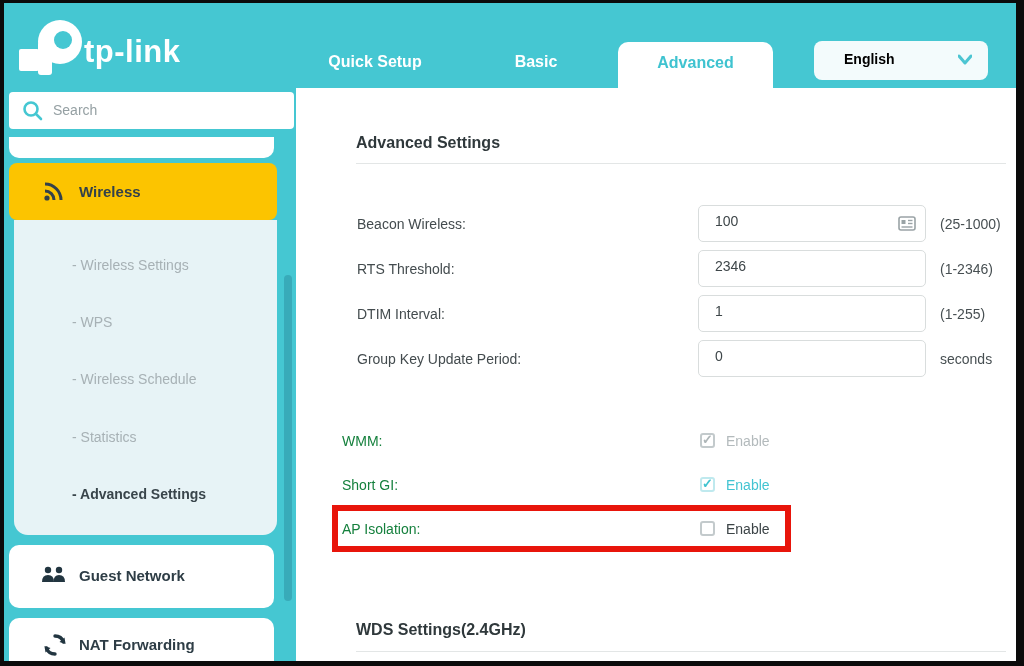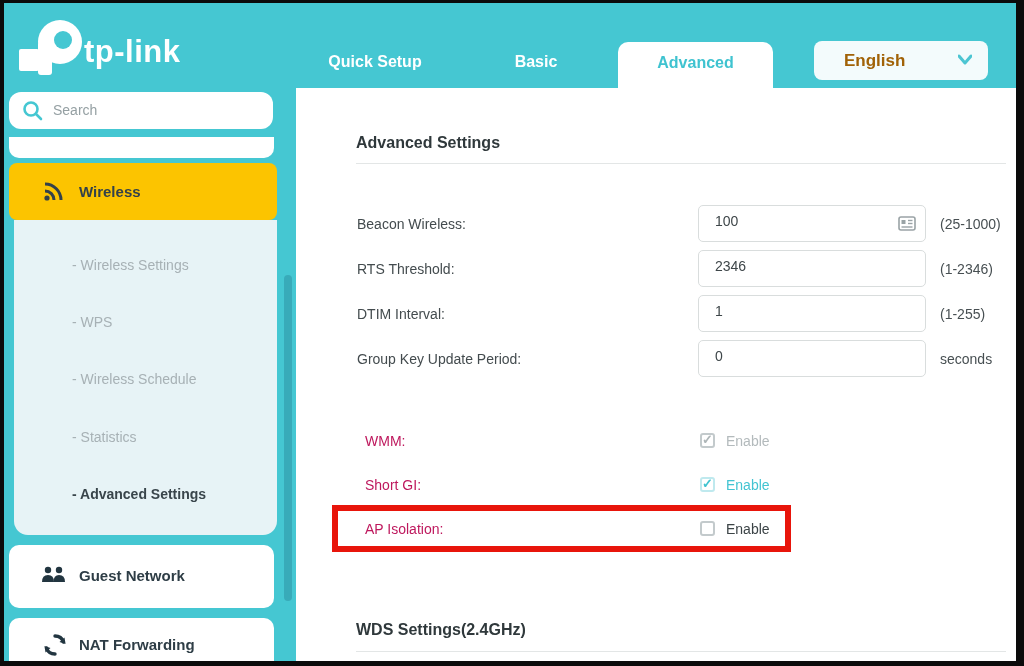--- a/index.html
+++ b/index.html
@@ -10,25 +10,25 @@
   .app { position:absolute; left:4px; top:3px; width:1012px; height:658px; background:#45c7d2; overflow:hidden; }
 
   
   .logo { position:absolute; left:8px; top:6px; }
   .tab-label { position:absolute; top:50px; color:#ffffff; font-size:16px; font-weight:bold; text-align:center; cursor:pointer; }
   .tab-quick { left:311px; width:120px; }
   .tab-basic { left:472px; width:120px; }
   .tab-advanced-box { position:absolute; left:614px; top:39px; width:155px; height:47px; background:#ffffff; border-radius:10px 10px 0 0; text-align:center; cursor:pointer; }
   .tab-advanced-box .tab-text { display:inline-block; margin-top:12px; color:#3fc3d0; font-size:16px; font-weight:bold; }
   .lang-select { position:absolute; left:810px; top:38px; width:174px; height:39px; background:#f3fbfc; border-radius:8px; cursor:pointer; }
-  .lang-select .lang-text { position:absolute; left:30px; top:10px; color:#a16207; font-size:17px; font-weight:bold; }
+  .lang-select .lang-text { position:absolute; left:30px; top:10px; color:#000000; font-size:14px; font-weight:bold; }
   .lang-select svg { position:absolute; right:16px; top:13px; }
 
   
-  .search-box { position:absolute; left:5px; top:89px; width:264px; height:37px; background:#ffffff; border-radius:12px; }
+  .search-box { position:absolute; left:5px; top:89px; width:285px; height:37px; background:#ffffff; border-radius:4px; }
   .search-box svg { position:absolute; left:13px; top:8px; }
   .search-box input { position:absolute; left:44px; top:6px; width:205px; height:24px; border:none; outline:none; font-size:14px; color:#4a5558; font-family:"Liberation Sans", sans-serif; background:transparent; }
   .search-box input::placeholder { color:#95a0a3; }
   .menu-strip { position:absolute; left:5px; top:134px; width:265px; height:21px; background:#ffffff; border-radius:0 0 10px 10px; }
   .menu-wireless { position:absolute; left:5px; top:160px; width:268px; height:57px; background:#fcc400; border-radius:8px; cursor:pointer; }
   .menu-wireless svg { position:absolute; left:34px; top:19px; }
   .menu-wireless .menu-text { position:absolute; left:70px; top:20px; font-size:15px; font-weight:bold; color:#33414a; }
   .submenu { position:absolute; left:10px; top:217px; width:263px; height:315px; background:#e7f3f6; border-radius:0 0 14px 14px; }
   .submenu-item { position:absolute; left:58px; font-size:14px; color:#a7b1b5; cursor:pointer;text-align:center; }
   .submenu-item.active { color:#39454b; font-weight:bold; }
@@ -47,21 +47,21 @@
   .section-title { position:absolute; left:60px; font-size:16px; font-weight:bold; color:#2f383b; }
   .title-adv { top:46px; }
   .rule { position:absolute; left:60px; width:650px; height:1px; background:#e3e6e6; }
   .rule-adv { top:75px; }
   .form-label { position:absolute; left:61px; font-size:14px; color:#434b4e; }
   .form-input { position:absolute; left:402px; width:228px; height:37px; border:1px solid #d9dddd; border-radius:5px; background:#ffffff; }
   .form-input input { position:absolute; left:16px; top:7px; width:170px; border:none; outline:none; font-size:14px; color:#3e4649; font-family:"Liberation Sans", sans-serif; background:transparent; }
   .form-input svg.field-icon { position:absolute; right:9px; top:10px; }
   .form-hint { position:absolute; left:644px; font-size:14px; color:#474f52; }
 
-  .toggle-label { position:absolute; left:69px; font-size:14px; color:#be185d; }
+  .toggle-label { position:absolute; left:46px; font-size:14px; color:#15803d; }
   .checkbox { position:absolute; left:404px; width:15px; height:15px; border:2px solid #c3cacc; border-radius:3px; background:#ffffff; cursor:pointer; }
   .checkbox.checked-gray::after { content:"✓"; position:absolute; left:0px; top:-3px; font-size:13px; font-weight:bold; color:#aeb6b8; }
   .checkbox.checked-teal { border-color:#bfe9ee; }
   .checkbox.checked-teal::after { content:"✓"; position:absolute; left:0px; top:-3px; font-size:13px; font-weight:bold; color:#3fc3d0; }
   .enable-text { position:absolute; left:430px; font-size:14px; }
   .enable-gray { color:#b3babc; }
   .enable-teal { color:#43c4d2; }
   .enable-dark { color:#3c4447; }
 
   .red-annotation { position:absolute; left:36px; top:417px; width:459px; height:47px; border:6px solid #e8150b; background:transparent; pointer-events:none; }

